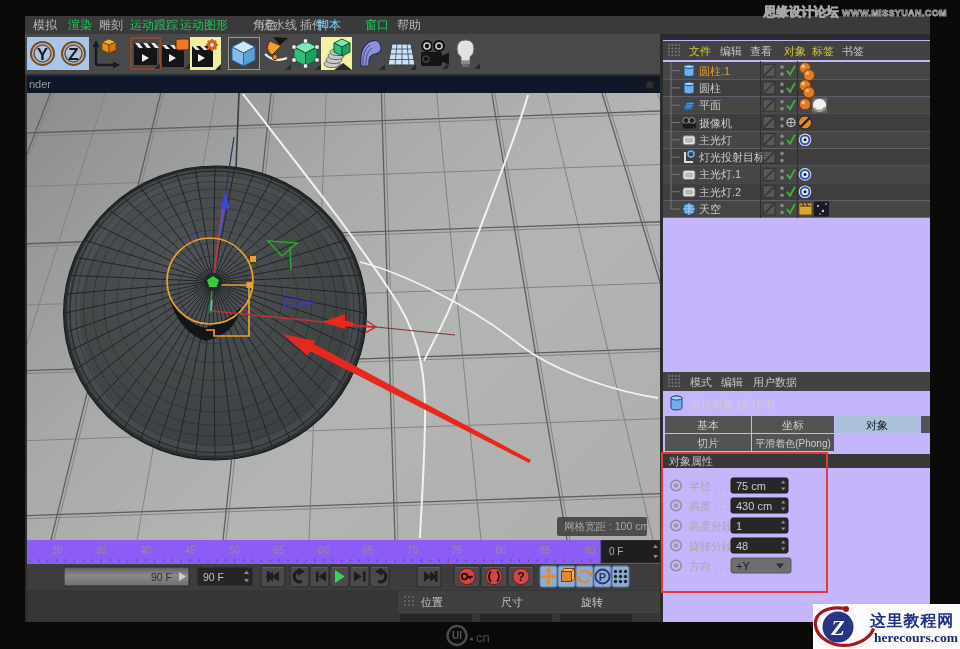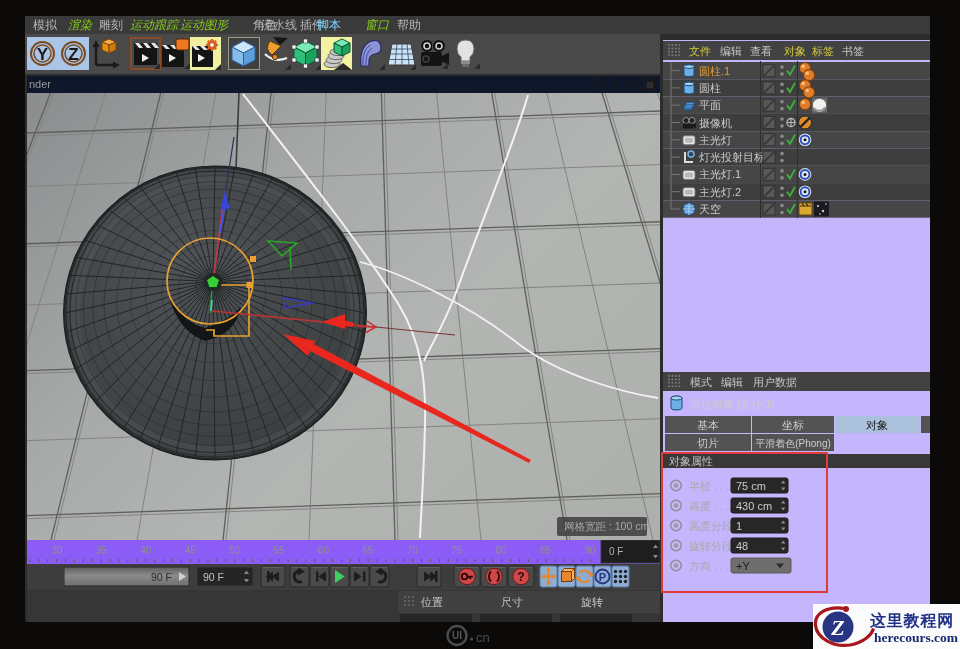--- a/index.html
+++ b/index.html
@@ -4,21 +4,21 @@
 <style>
 * { margin:0; padding:0; box-sizing:border-box; }
 html,body { width:960px; height:649px; background:#0c0909; overflow:hidden;
   font-family:"Liberation Sans", sans-serif; }
 #stage { position:absolute; left:0; top:0; width:960px; height:649px; }
 .abs { position:absolute; }
 
 #menubar { left:25px; top:16px; width:905px; height:18px; background:#3a3a3a;
   font-size:12px; line-height:18px; color:#b6b6b6; white-space:nowrap; }
 #menubar span { position:absolute; top:0; }
-.myel { color:#84cc16;font-style:italic; }
+.myel { color:#22c55e; }
 
 #toolbar { left:25px; top:34px; width:635px; height:40px; background:#494949; }
 
 #vphead { left:27px; top:76px; width:633px; height:17px; background:#0f172a;
   color:#999; font-size:11px; line-height:17px; }
 #viewport { left:27px; top:93px; width:633px; height:447px; overflow:hidden;
   background:linear-gradient(135deg,#8a8c8e 0%,#a8aaa9 35%,#b3b5b3 60%,#adafac 100%); }
 
 #ruler { left:27px; top:540px; width:633px; height:24px; background:#8b5cf6; }
 #playrow { left:27px; top:564px; width:633px; height:26px; background:#3d3d3d;padding-left:37px; }
@@ -836,20 +836,21 @@
           <circle cx="13" cy="525.5" r="5.2" fill="none" stroke="#8e8e8e" stroke-width="1.4"></circle>
           <circle cx="13" cy="525.5" r="2.2" fill="#9a9a9a"></circle>
           <text x="26" y="529.5" fill="#a8a8a8">方向 . . . .</text>
           <rect x="68" y="518" width="60" height="15" rx="2" fill="#6e6e6e" stroke="#5a5a5a"></rect>
           <text x="73" y="529.5" fill="#1c1c1c">+Y</text>
           <polygon points="113,523.5 121,523.5 117,528.5" fill="#2e2e2e"></polygon>
         </g>
     </svg>
   </div>
   <div class="abs" id="redrect"></div>
+  <div class="abs" id="wmark">思缘设计论坛 <b>WWW.MISSYUAN.COM</b></div>
   <div class="abs" id="footer">
     <svg width="70" height="27" style="position:absolute;left:440px;top:0" xmlns="http://www.w3.org/2000/svg">
       <circle cx="17" cy="13.5" r="9.5" fill="none" stroke="#4c4c4c" stroke-width="2.4"></circle>
       <text x="17" y="17" font-size="10" font-weight="bold" fill="#555555" text-anchor="middle" font-family="Liberation Sans, sans-serif">UI</text>
       <circle cx="31.5" cy="17" r="1.6" fill="#4c4c4c"></circle>
       <text x="36" y="19.5" font-size="13" fill="#4c4c4c" font-family="Liberation Sans, sans-serif">cn</text>
     </svg>
   </div>
   <div class="abs" id="herelogo">
     <svg width="147" height="45" viewBox="0 0 147 45" xmlns="http://www.w3.org/2000/svg">

